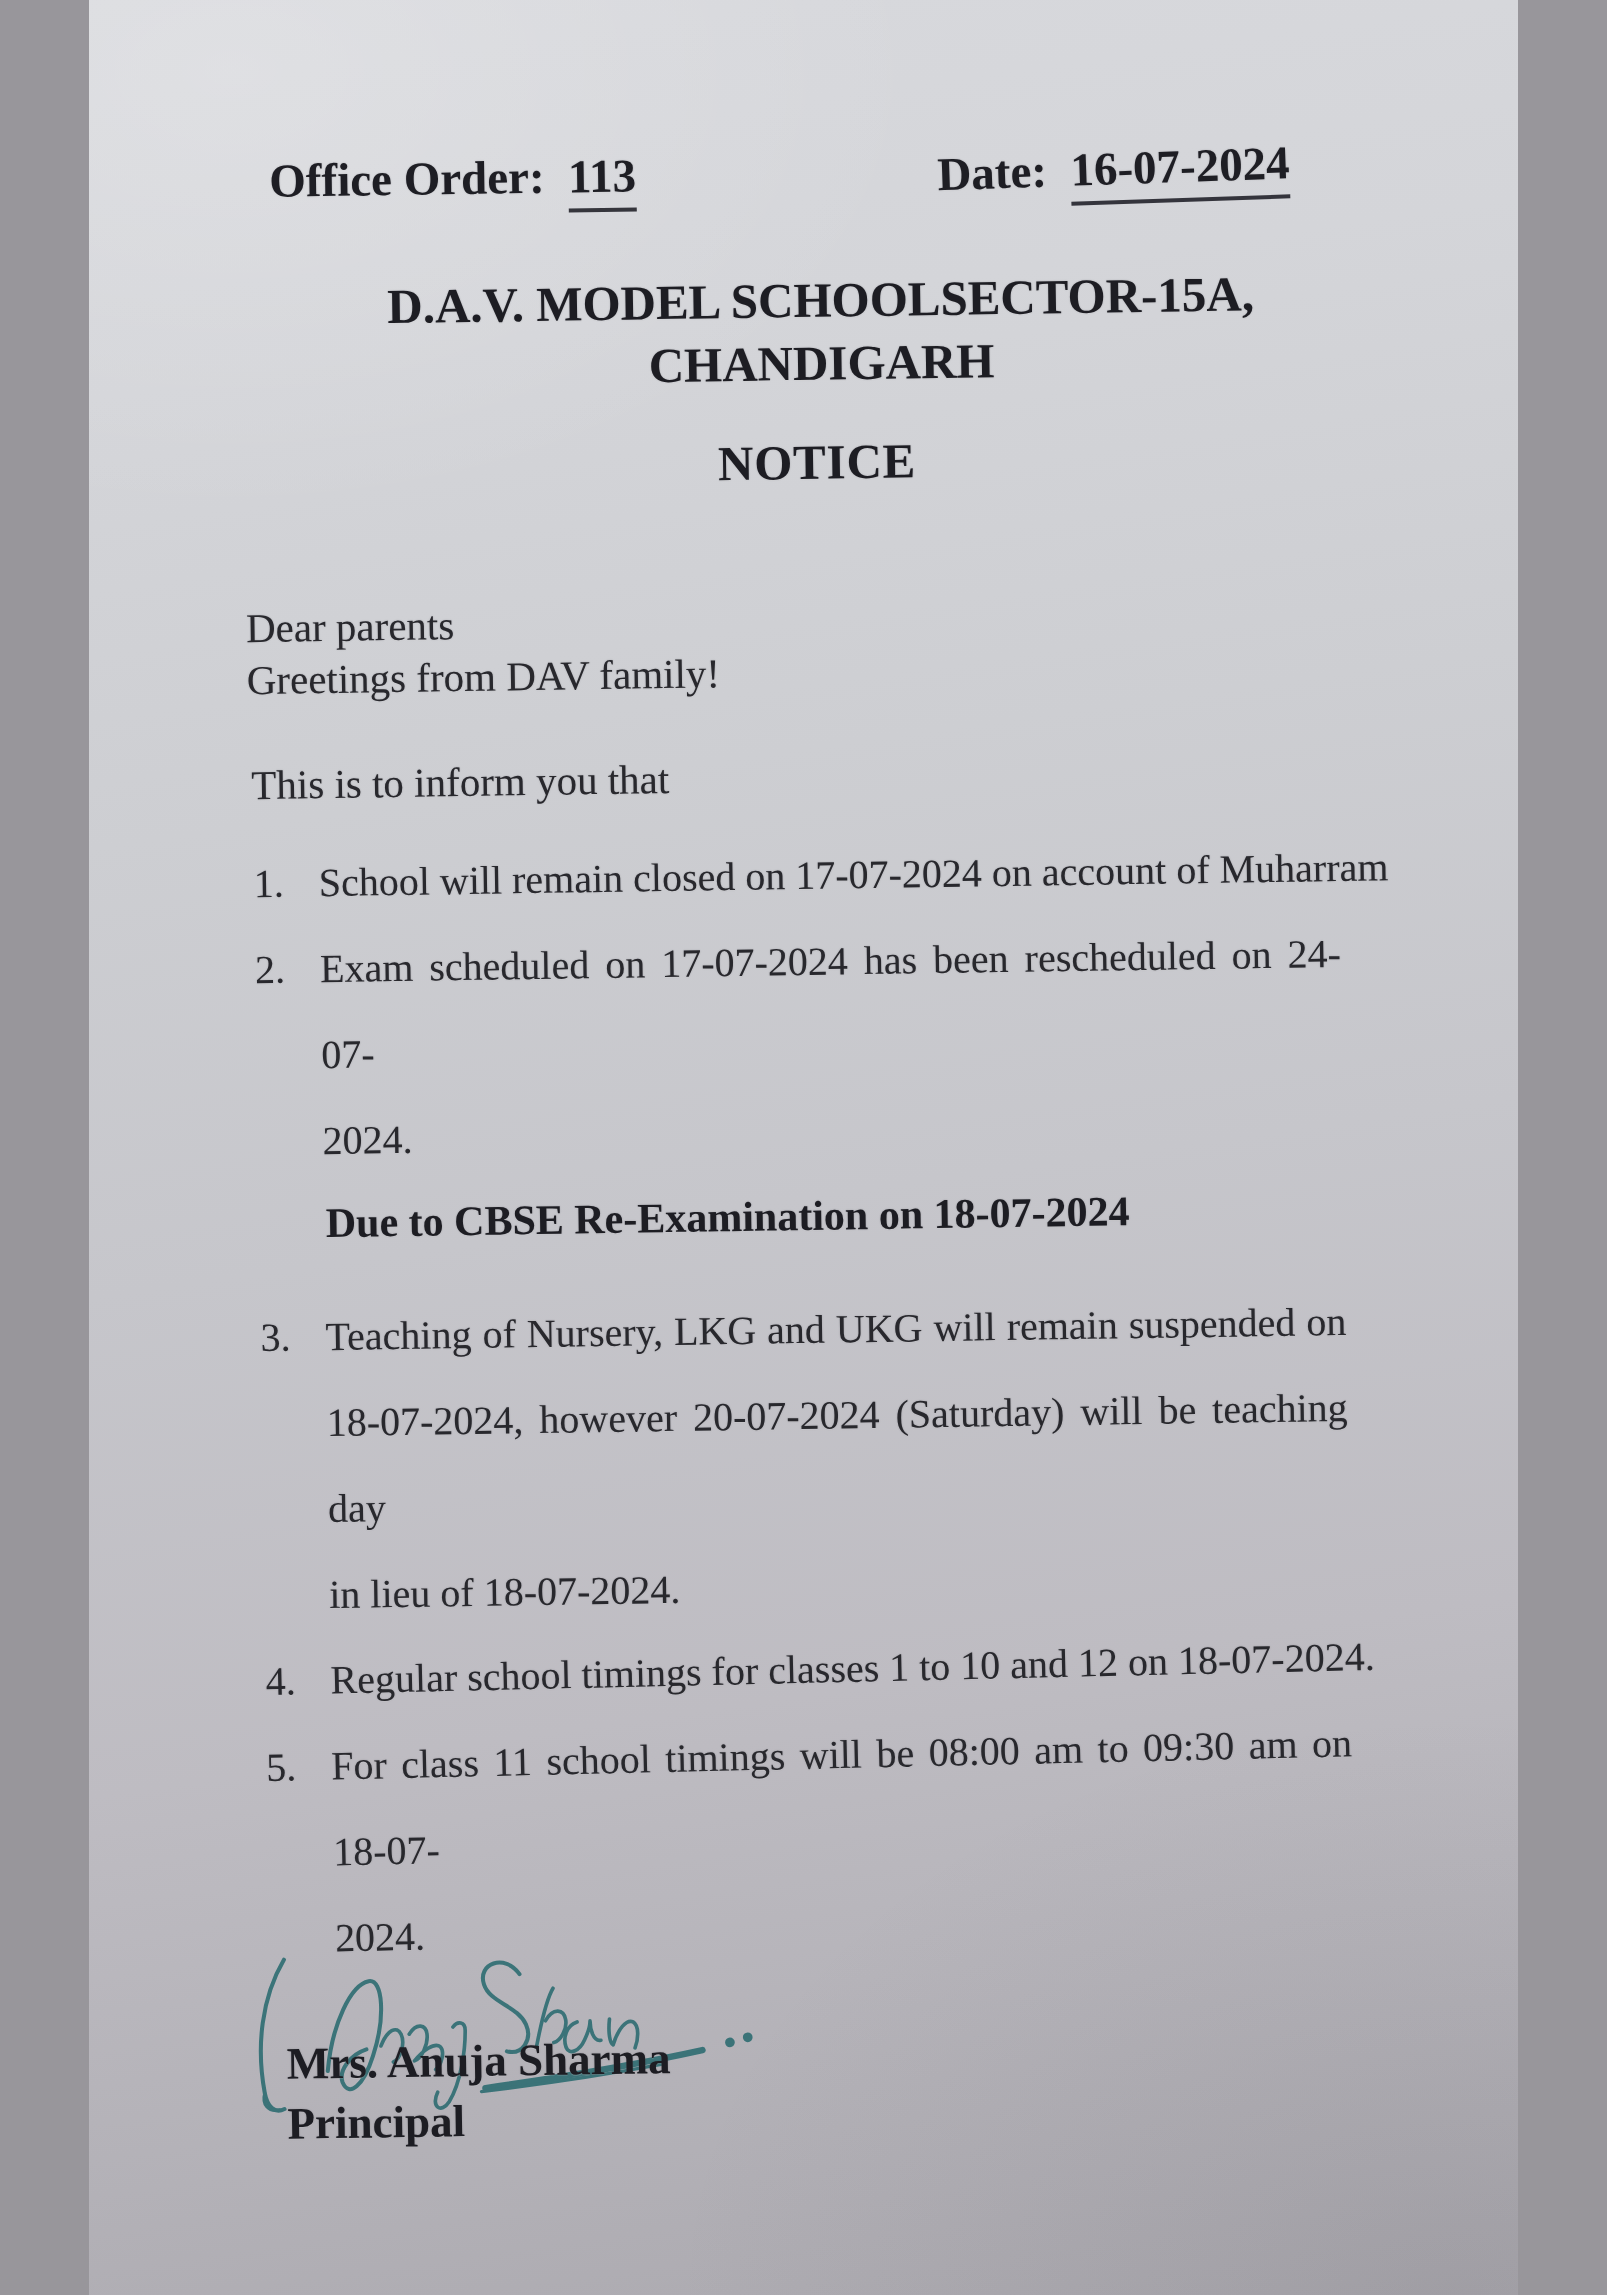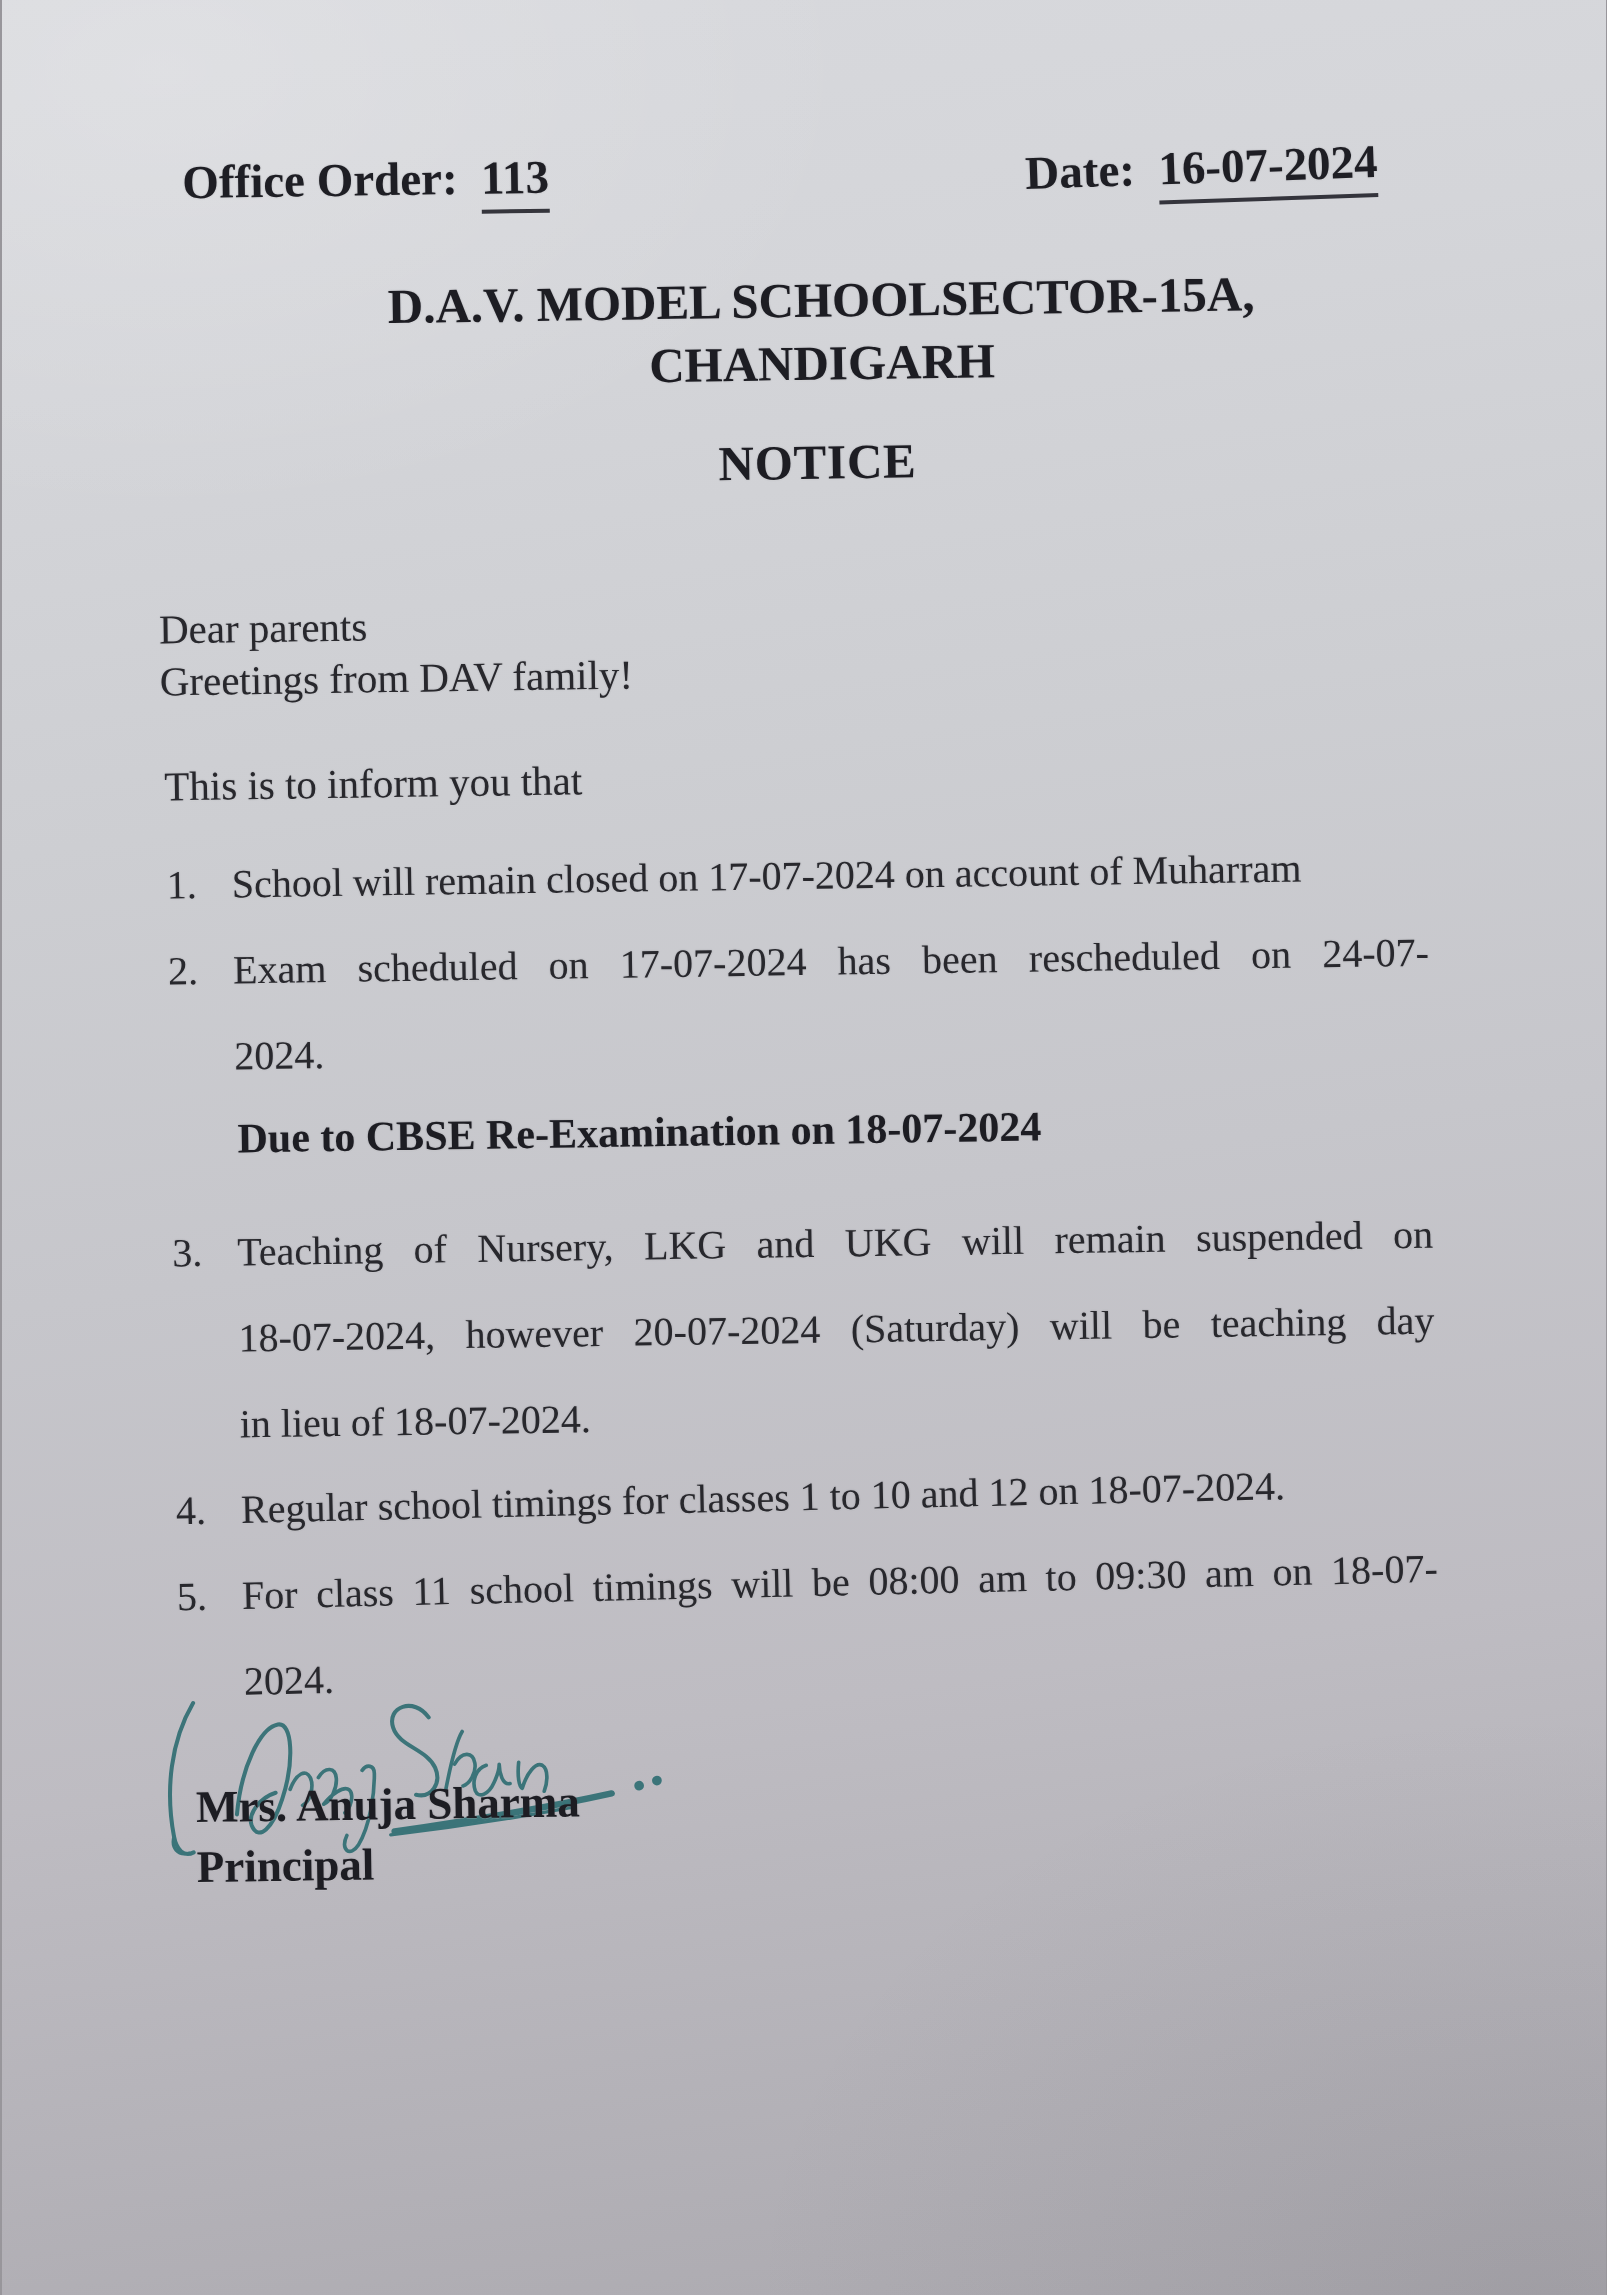--- a/index.html
+++ b/index.html
@@ -1,18 +1,18 @@
 <!DOCTYPE html>
 <html style="font-size:13px"><head>
 <meta charset="utf-8">
 <style>
   html,body{margin:0;padding:0;background:#98969b;}
   .page{
     position:relative;
-    width:1604px;height:2295px;
+    width:1429px;height:2295px;
     margin:0 auto;
     overflow:hidden;
     background:linear-gradient(172deg,
       #d8d9dd 0%, #d4d5d9 16%, #cdced2 34%,
       #c6c6cb 52%, #bebcc2 72%, #b3b1b7 88%, #aba9af 100%);
     font-family:"Liberation Serif","DejaVu Serif",serif;
     color:#28282d;
   }
   .page::before{
     content:"";position:absolute;inset:0;pointer-events:none;

